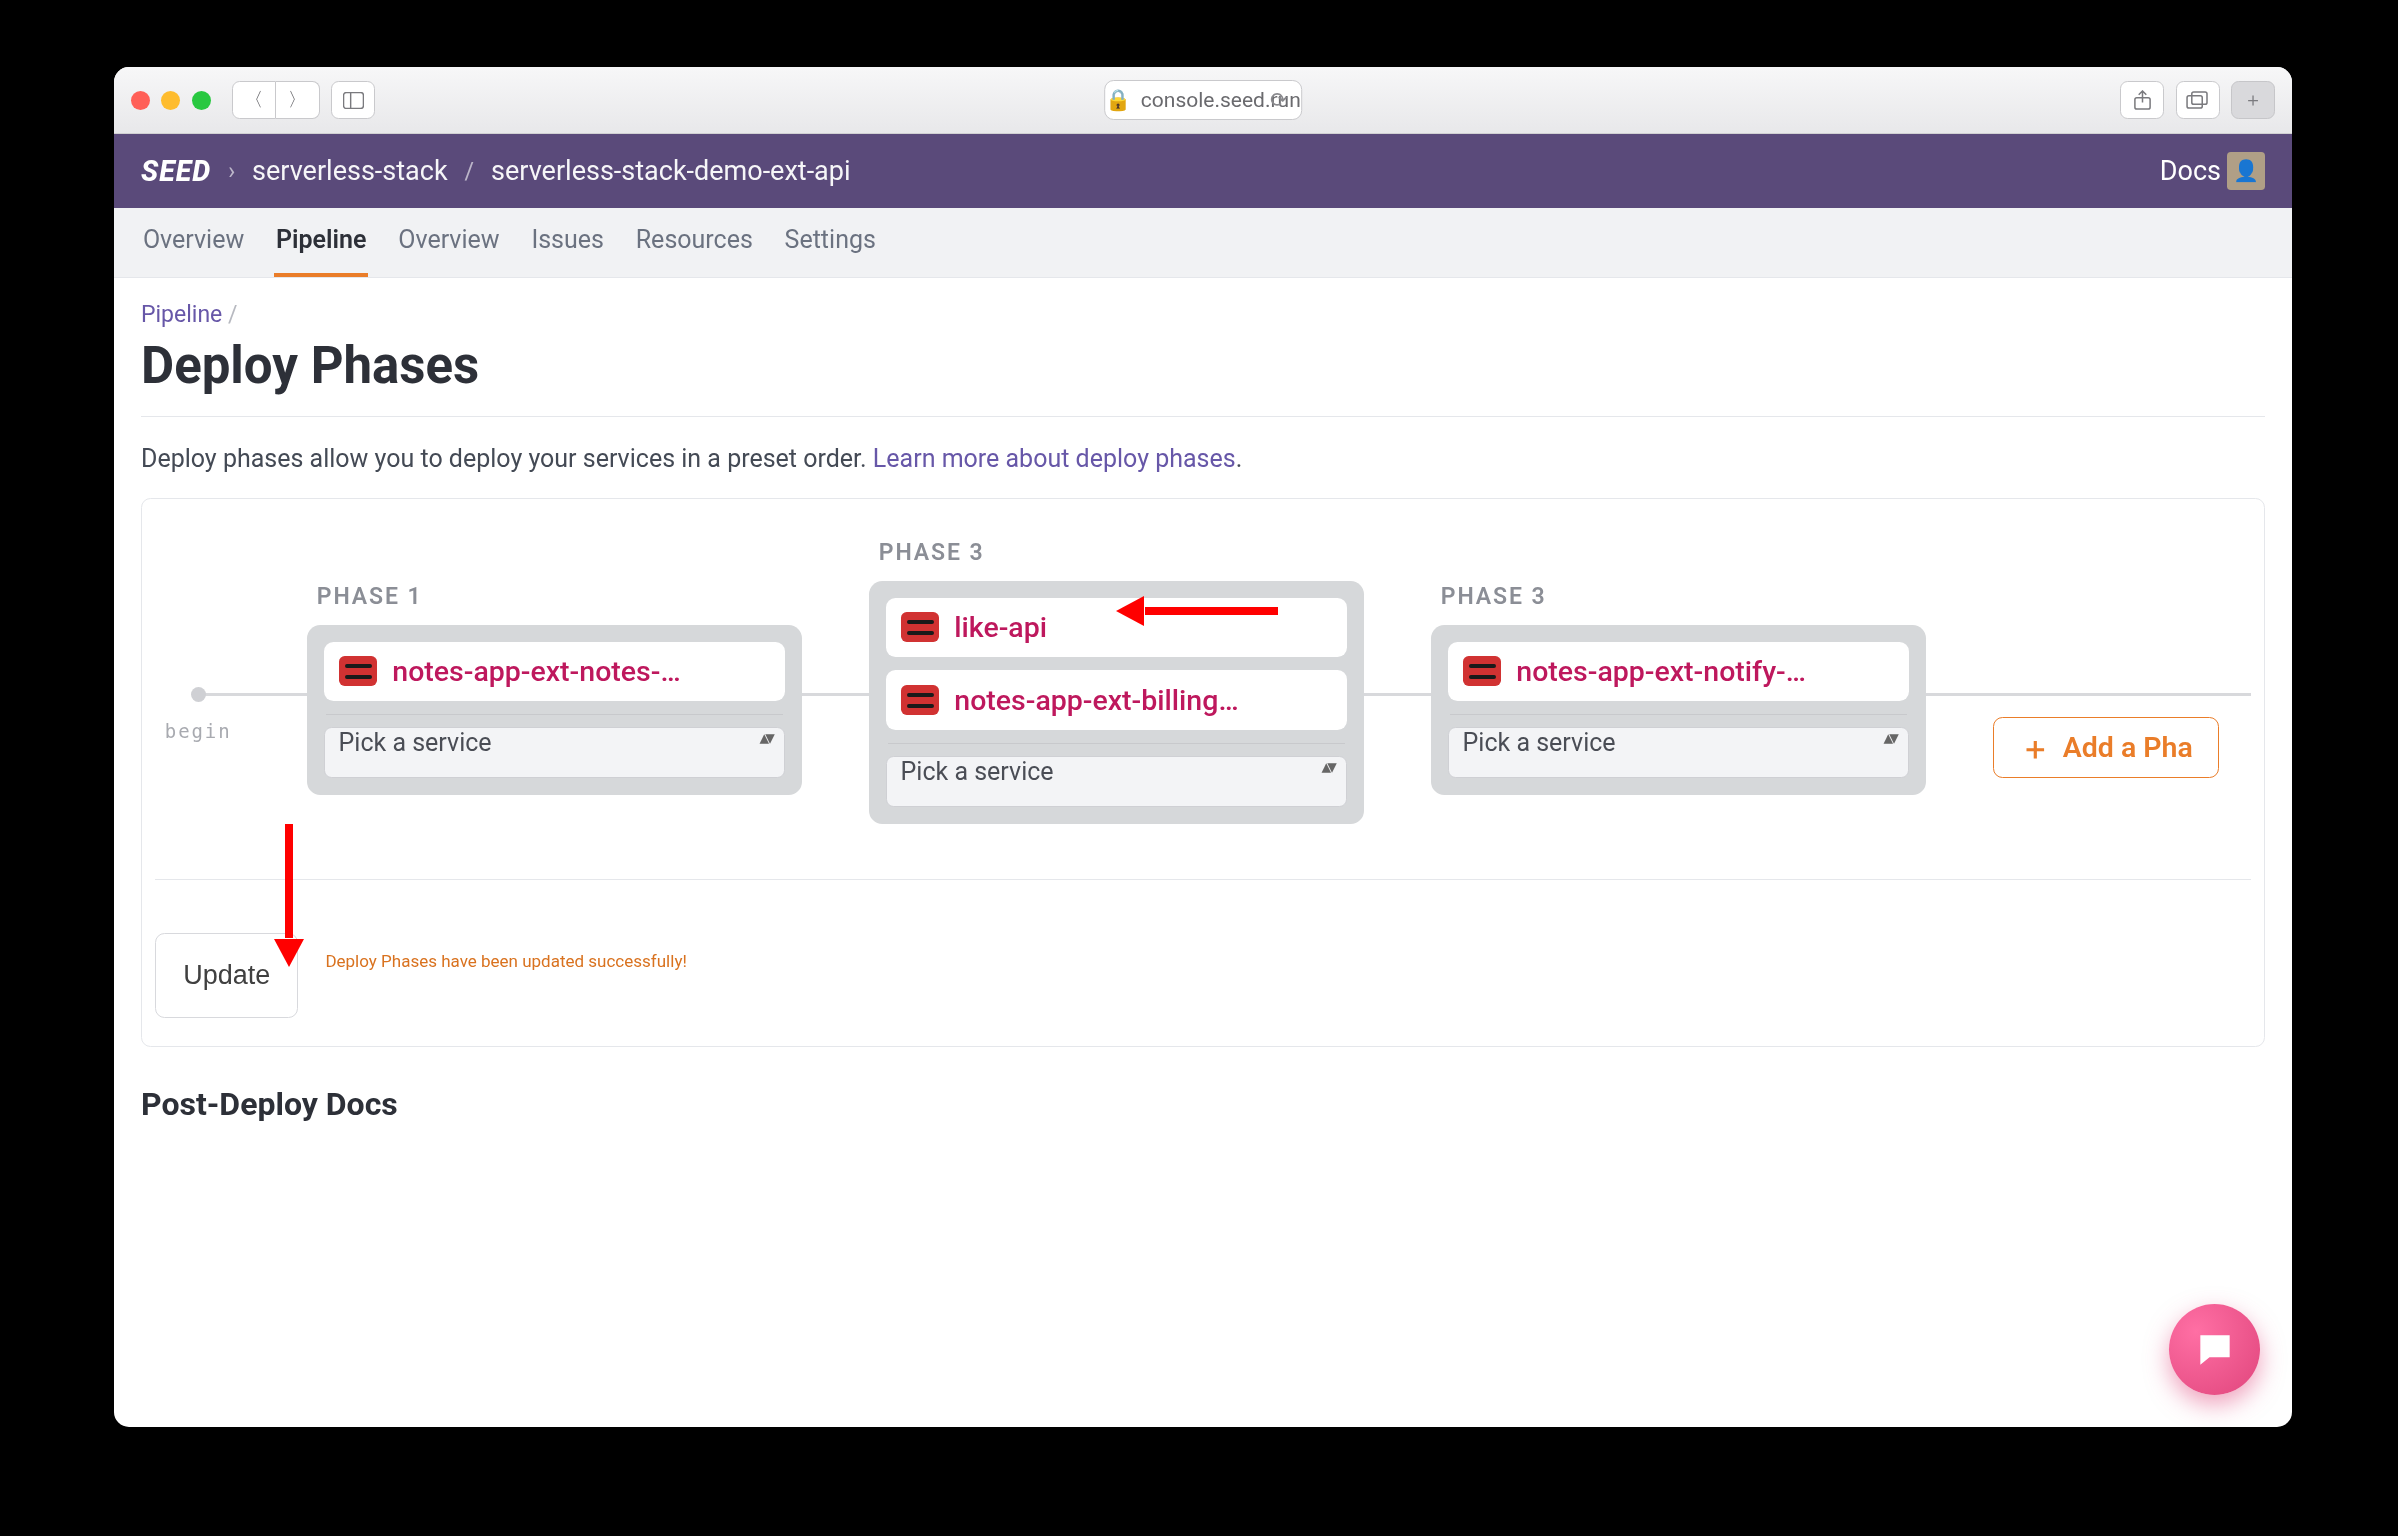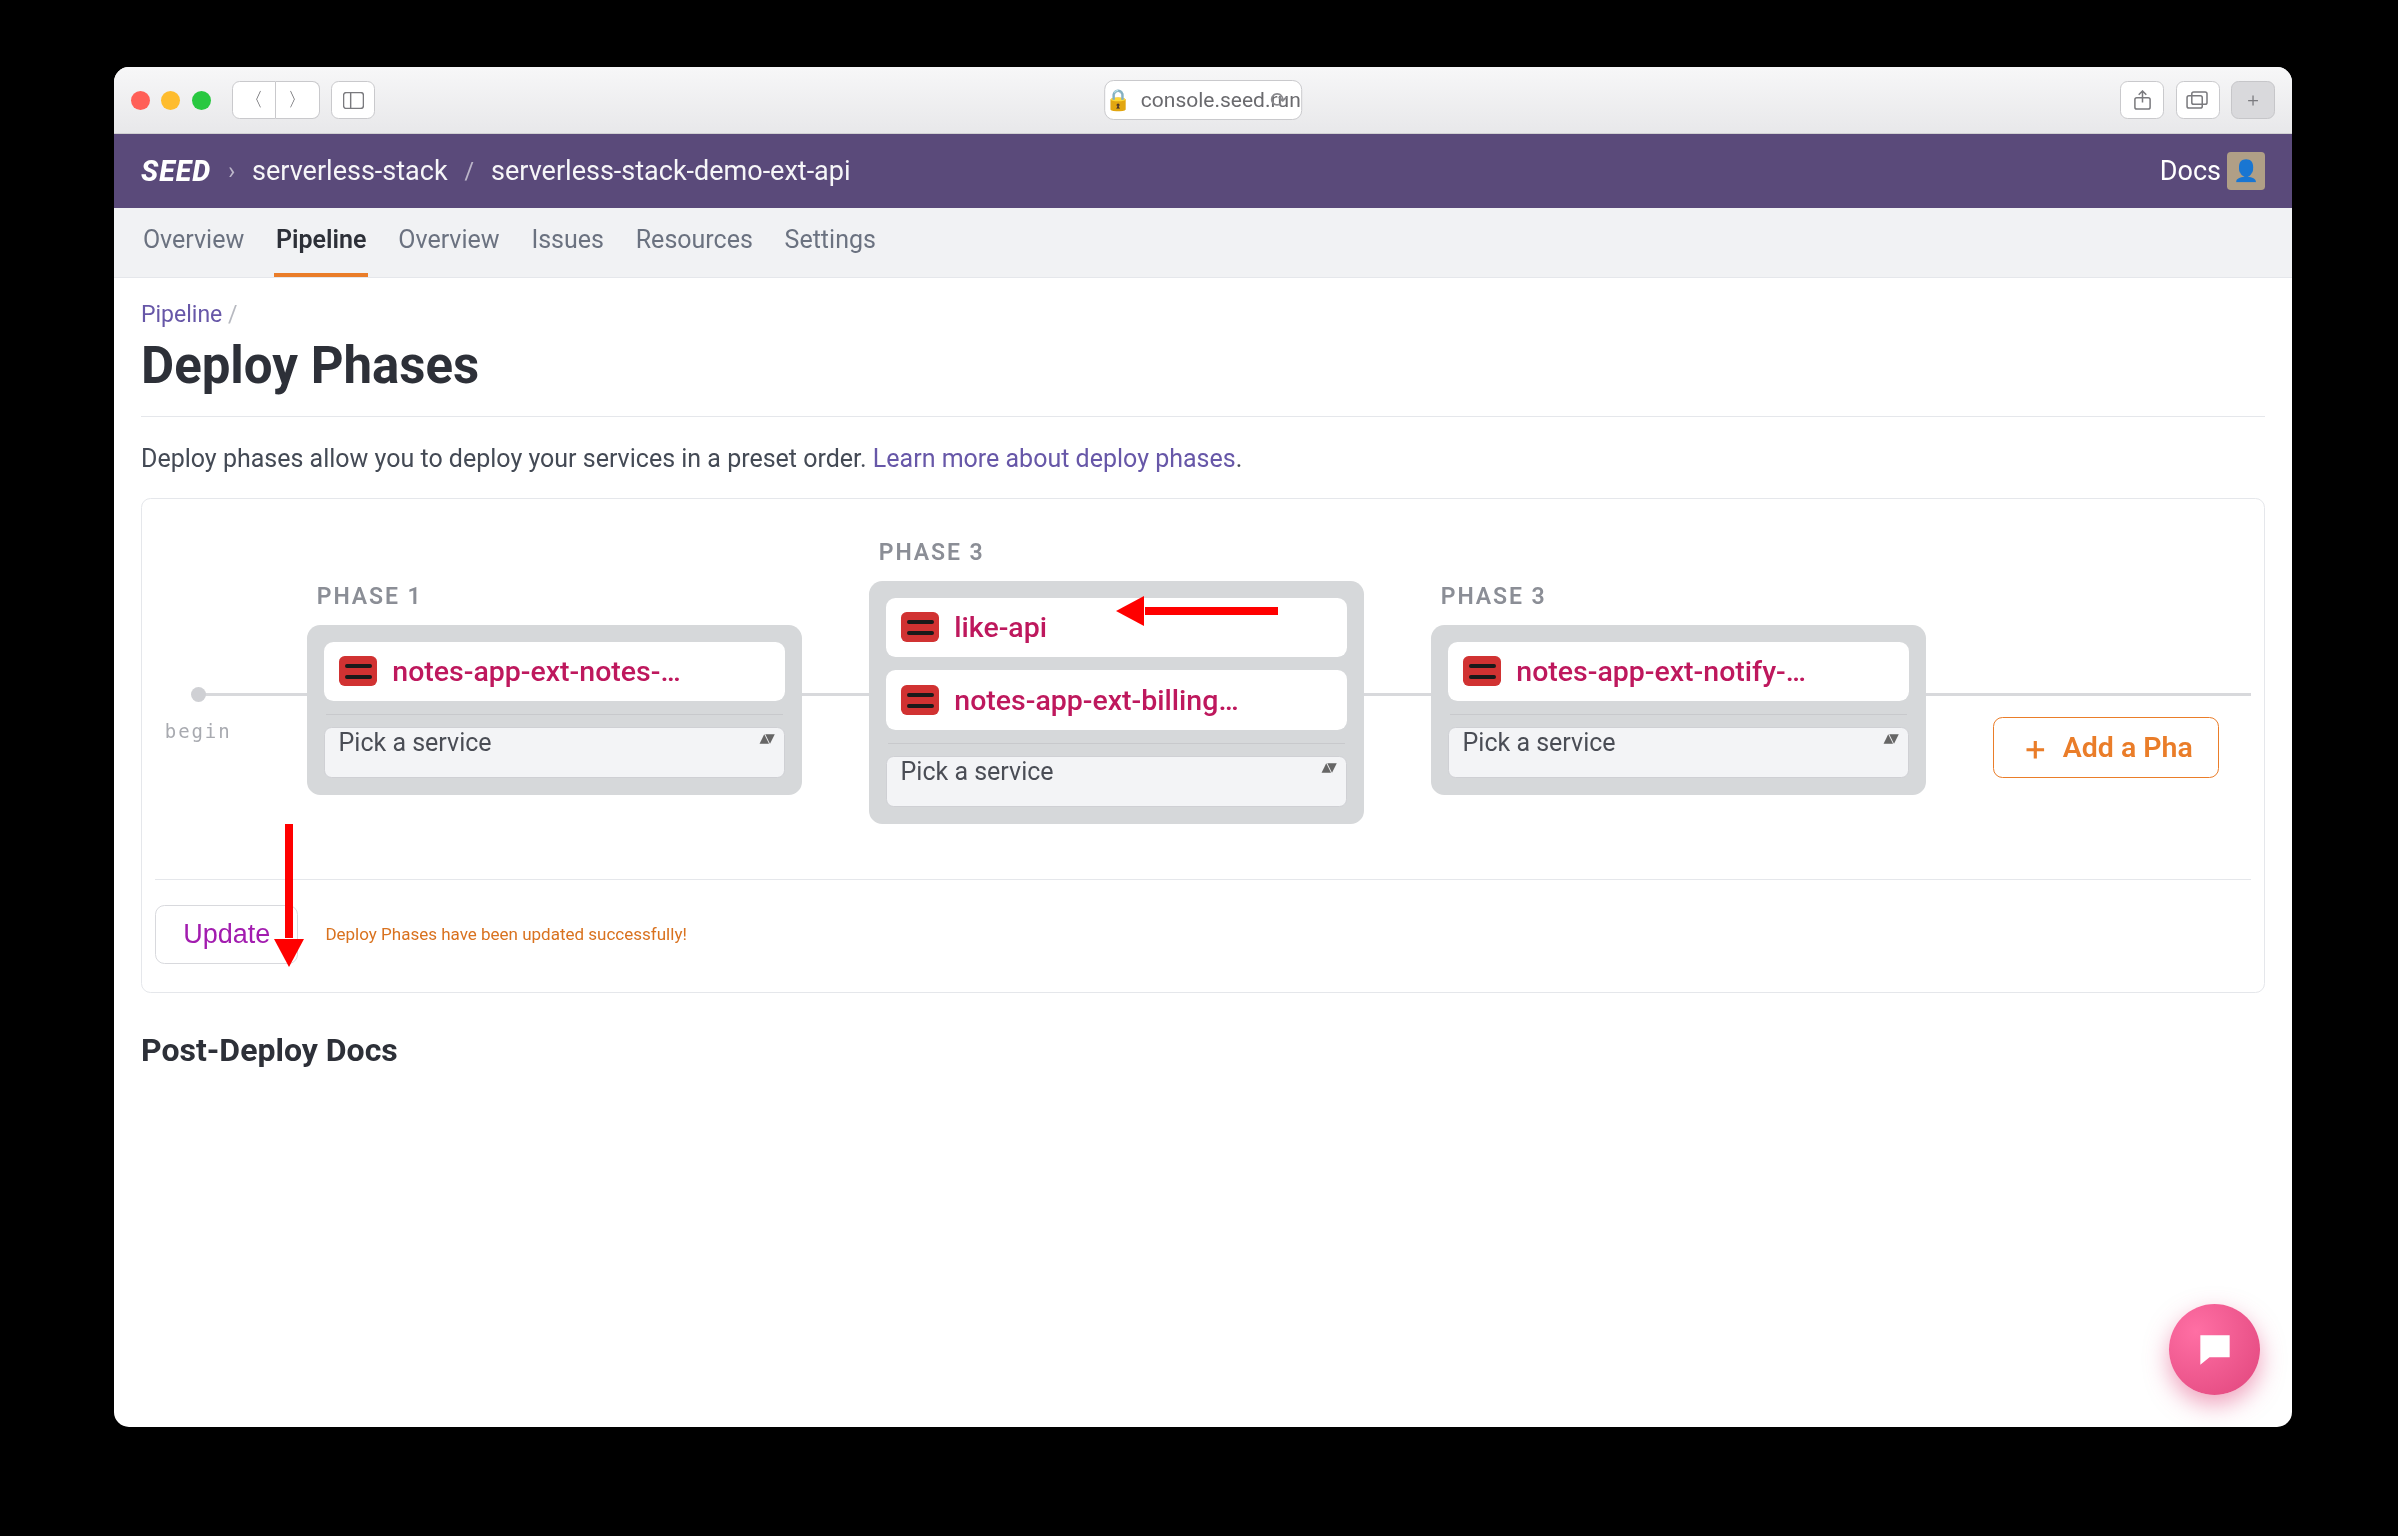--- a/index.html
+++ b/index.html
@@ -182,22 +182,22 @@
     display:flex; align-items:center; gap:11.4px;
     white-space:nowrap;
   }
 
   .panel-footer {
     border-top:1px solid var(--border-gray);
     margin-top: 17px; padding-top: 25px;
     display:flex; align-items:center; gap:27px;
   }
   .update-btn {
-    border:1.9px solid #d8d9dd; color:#a21caf; background:#fff;
-    border-radius:9.5px; font-size:27px; padding:13px 27px;
+    border:1.9px solid #d8d9dd; color:#404040; background:#fff;
+    border-radius:9.5px; font-size:27px; padding:26px 27px;margin-top:28px;
   }
   .success-msg { color: var(--orange-dark); font-size:17px; }
 
   h2.section { font-size:32px; font-weight:700; color:var(--dark-text); margin-top:38px;}
 
   
   .arrow-h {
     position:absolute; height:19px;
   }
   .arrow-h .shaft{ position:absolute; top:5.7px; height:7.6px; background:#ff0000; left:28.5px; right:0;}

